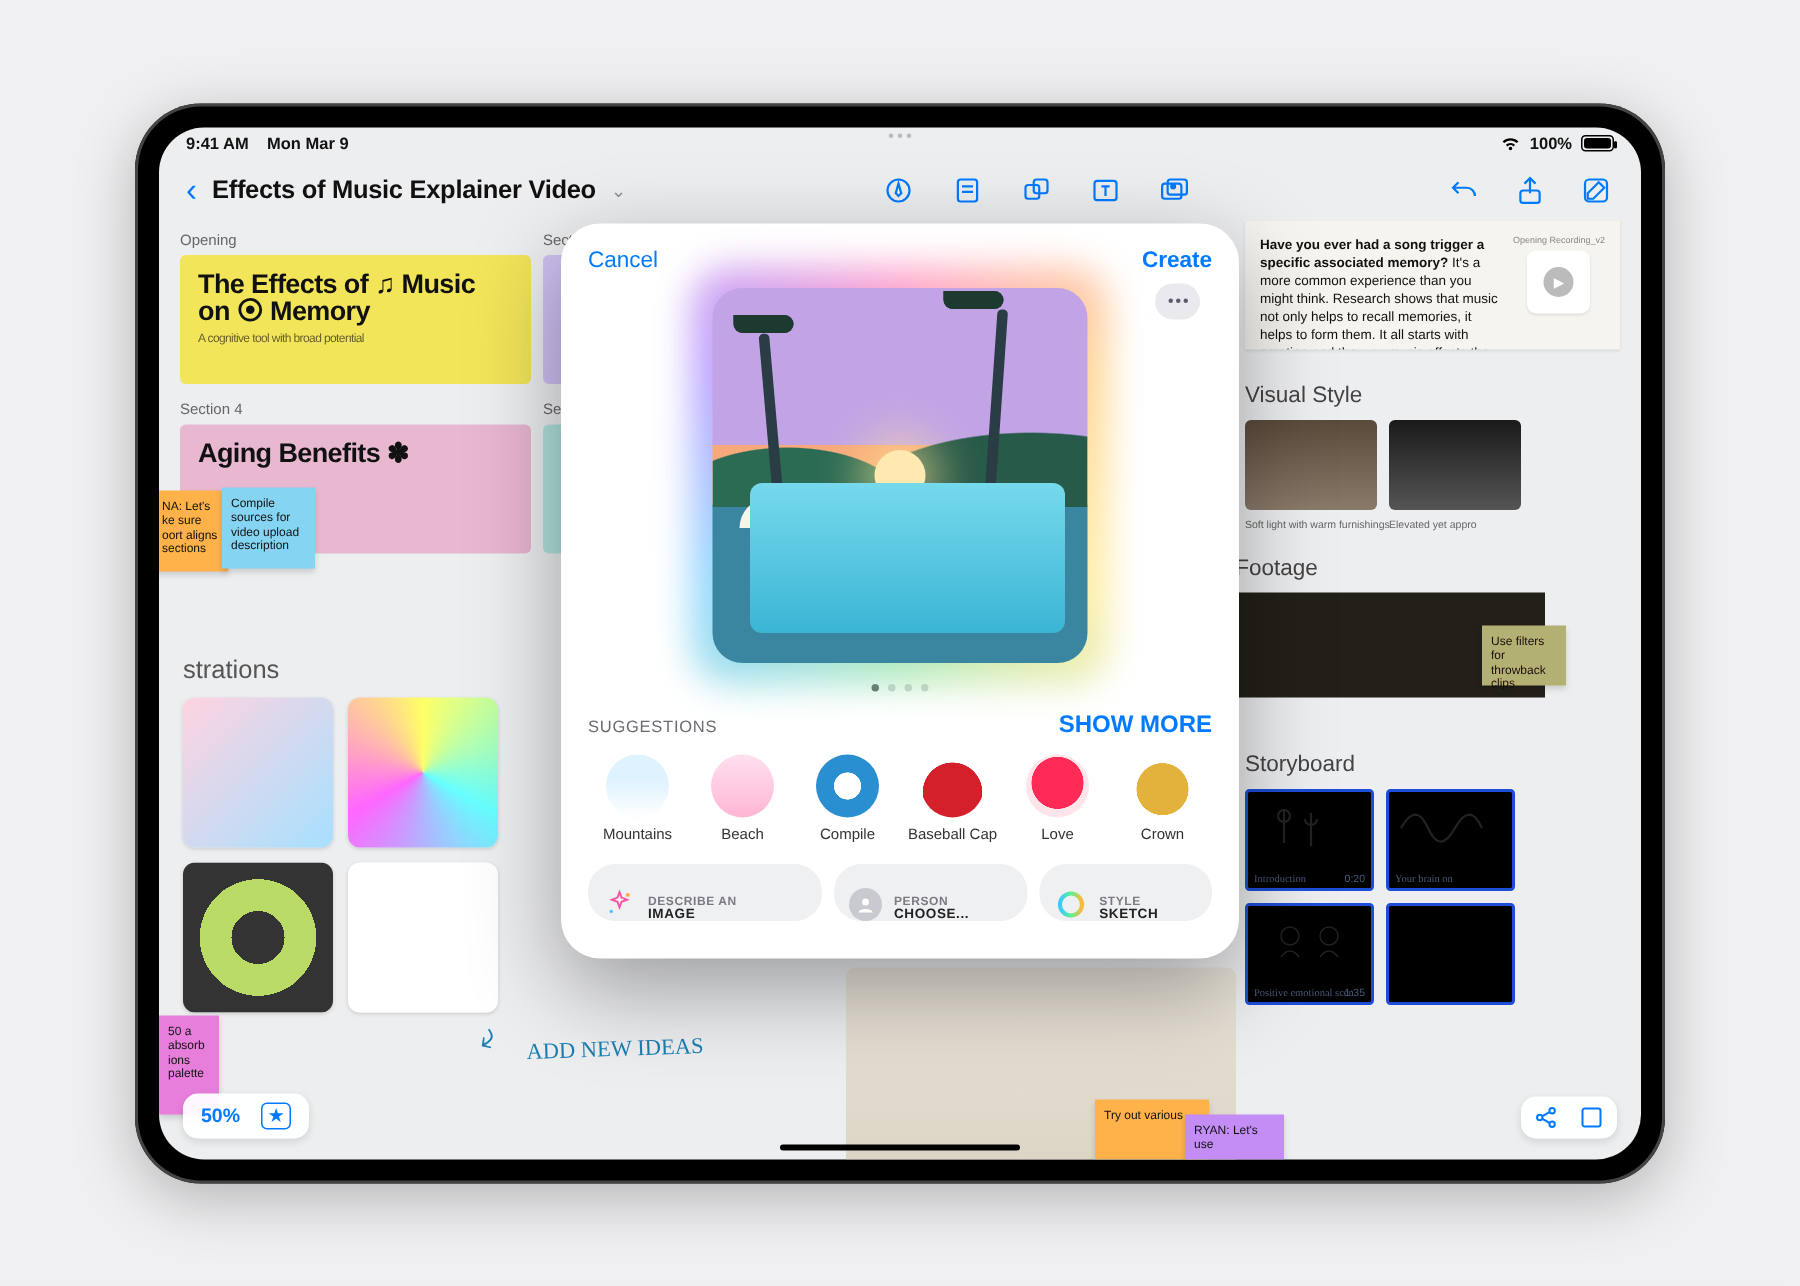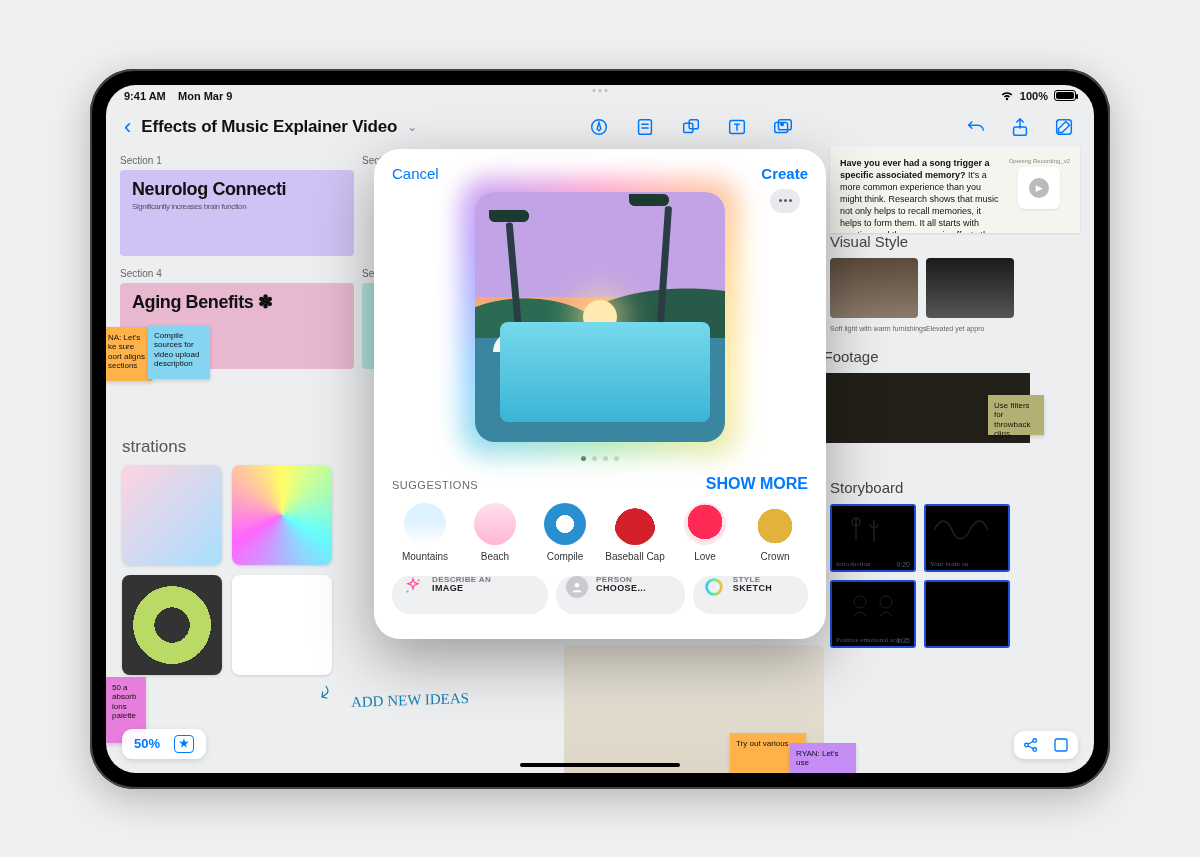--- a/index.html
+++ b/index.html
@@ -125,21 +125,21 @@
   .note-box b { font-weight: 700; }
   .note-thumb {
     width: 42px; height: 42px; background: #fff; border-radius: 6px;
     display: flex; align-items: center; justify-content: center;
     box-shadow: 0 1px 2px rgba(0,0,0,.1);
   }
   .play-circle {
     width: 20px; height: 20px; border-radius: 50%; background: #bbb;
     display: flex; align-items: center; justify-content: center; color: #fff;
   }
-  .panel-title { font-size: 15px; font-weight: 400; color: #444; margin: 0 0 8px; }
+  .panel-title { font-size: 15px; font-weight: 400; color: #444; margin: 22px 0 8px; }
   .thumbs { display: flex; gap: 8px; }
   .thumb { width: 88px; height: 60px; border-radius: 4px; background: #888; position: relative; background-size: cover; }
   .thumb .cap { position: absolute; bottom: -14px; font-size: 7px; color: #666; white-space: nowrap; }
 
   .storyboard { margin-top: 36px; }
   .sb-grid { display: grid; grid-template-columns: repeat(2, 86px); gap: 8px; }
   .sb-cell {
     height: 68px; background: #000000; border: 2px solid #1d4ed8; border-radius: 3px;
     position: relative; padding: 4px;
   }
@@ -227,21 +227,21 @@
   .sugg-row { display: flex; justify-content: space-between; align-items: baseline; margin-top: 14px; }
   .sugg-label { font-size: 11px; letter-spacing: .5px; color: #6a6a72; font-weight: 500; }
   .show-more { font-size: 16px; color: #007aff; font-weight: 600; cursor: pointer; }
 
   .sugg-list { display: flex; justify-content: space-between; margin-top: 10px; padding: 0 2px; }
   .sugg { width: 62px; display: flex; flex-direction: column; align-items: center; gap: 6px; cursor: pointer; }
   .sugg .circle { width: 42px; height: 42px; border-radius: 50%; background: #eee; background-size: cover; background-position: center; }
   .sugg .lbl { font-size: 10px; color: #333; text-align: center; white-space: nowrap; }
 
   .chips { display: flex; gap: 8px; margin-top: 14px; }
-  .chip { flex: 1; background: #eff0f2; border-radius: 18px; height: 38px; display: flex; align-items: flex-start; gap: 8px; padding: 0 10px; cursor: pointer; }
+  .chip { flex: 1; background: #eff0f2; border-radius: 18px; height: 38px; display: flex; align-items: flex-end; gap: 8px; padding: 0 10px; cursor: pointer; }
   .chip .ico { width: 22px; height: 22px; border-radius: 50%; flex-shrink: 0; display: flex; align-items: center; justify-content: center; }
   .chip .txt { display: flex; flex-direction: column; line-height: 1.0; }
   .chip .top { font-size: 8px; letter-spacing: .4px; color: #7a7a80; font-weight: 600; }
   .chip .bot { font-size: 9px; letter-spacing: .4px; color: #222; font-weight: 700; }
 
   .drag-dots { position: absolute; top: 4px; left: 50%; transform: translateX(-50%); display: flex; gap: 3px; }
   .drag-dots i { width: 3px; height: 3px; border-radius: 50%; background: #b9b9c0; }
 
   
   .person-pic { position:absolute; top:498px; left:458px; width:260px; height:160px; border-radius:6px;
@@ -338,20 +338,27 @@
             <svg viewBox="0 0 24 24" fill="none" stroke="#007aff" stroke-width="1.6">
               <rect x="4" y="4" width="16" height="16" rx="3"></rect>
               <path d="M14 6l4 4-8 8H6v-4z"></path>
             </svg>
           </span>
       </div>
     </div>
 
     <div class="canvas">
       <div class="sections">
+        <div>
+          <div class="sec-label">Opening</div>
+          <div class="card yellow">
+            <div>The Effects of ♫ Music on ⦿ Memory</div>
+            <div class="sub">A cognitive tool with broad potential</div>
+          </div>
+        </div>
         <div>
           <div class="sec-label">Section 1</div>
           <div class="card purple">
             <div>Neurolog Connecti</div>
             <div class="sub">Significantly increases brain function</div>
           </div>
         </div>
         <div>
           <div class="sec-label">Section 2</div>
         </div>

